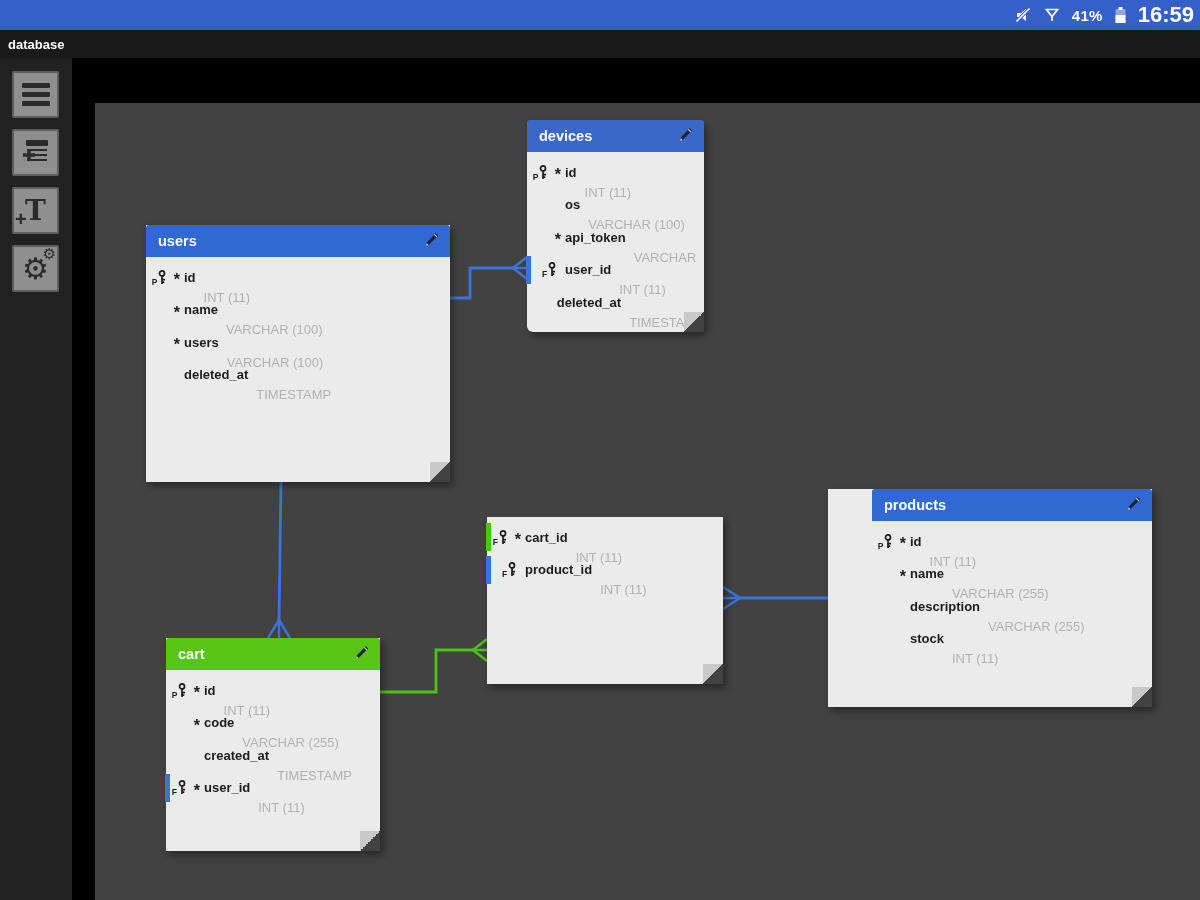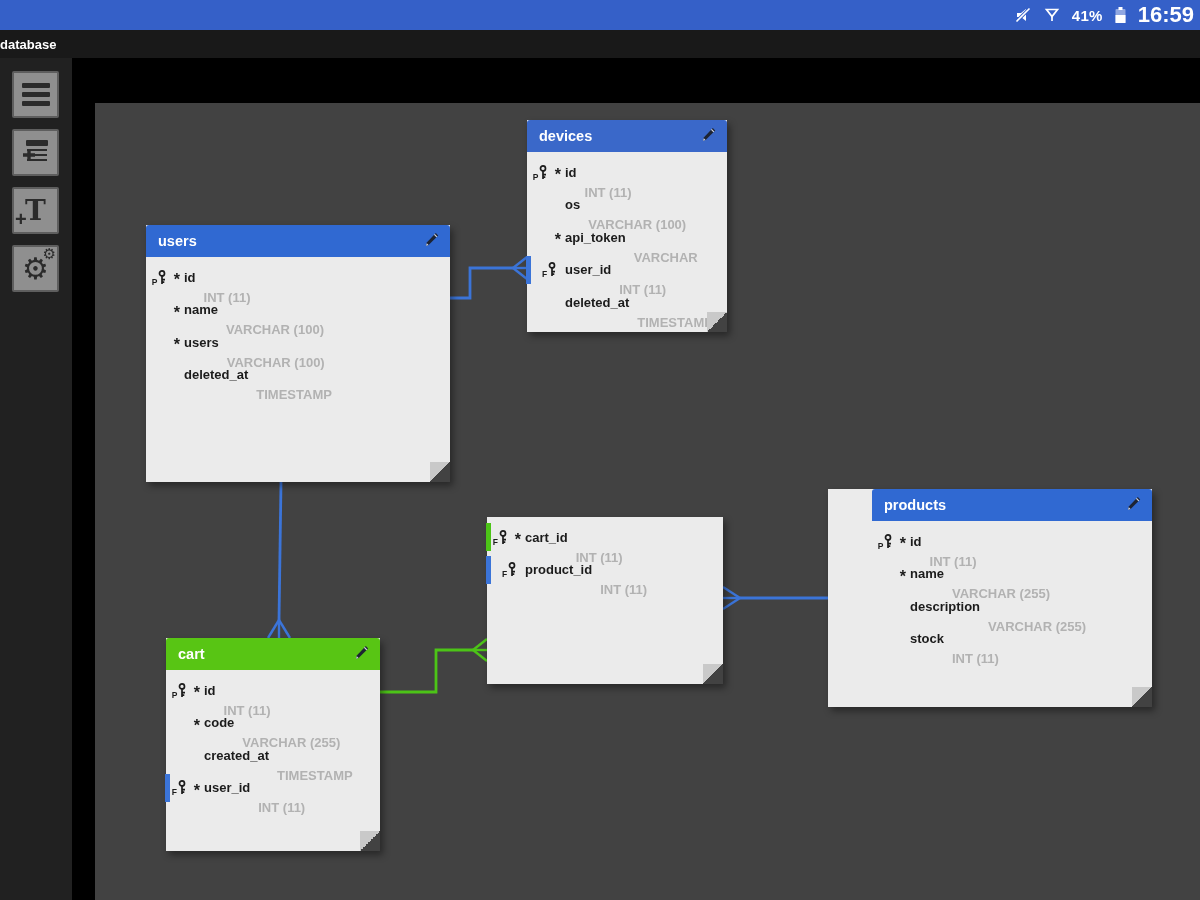--- a/index.html
+++ b/index.html
@@ -13,21 +13,21 @@
     position:absolute; left:0; top:0; width:1200px; height:30px;
     background:#3560c8; display:flex; align-items:center; justify-content:flex-end;
     gap:12px; padding-right:6px; color:#fff;
   }
   .statusbar .pct { font-size:15px; font-weight:bold; letter-spacing:.3px; }
   .statusbar .time { font-size:22px; font-weight:bold; }
   .sicon { display:flex; align-items:center; }
   
   .titlebar {
     position:absolute; left:0; top:30px; width:1200px; height:28px;
-    background:#191919; display:flex; align-items:center; padding-left:0;
+    background:#191919; display:flex; align-items:center; padding-left:8px;
   }
   .titlebar span { color:#fff; font-size:13px; font-weight:bold; }
   
   .sidecol { position:absolute; left:0; top:58px; width:72px; height:842px; background:#212121; }
   .sbtn {
     position:absolute; left:12px; width:47px; height:47px;
     background:#8f8f8f; border:2px solid #5e5e5e; border-radius:2px;
     display:flex; align-items:center; justify-content:center; cursor:pointer;
   }
   .hamb { display:flex; flex-direction:column; gap:4px; }
@@ -43,21 +43,21 @@
   .entity { position:absolute; background:#ebebeb; box-shadow:3px 4px 7px rgba(0,0,0,.40); }
   .ehead {
     height:32px; display:flex; align-items:center; padding:0 9px 0 12px;
     border-radius:3px 3px 0 0; color:#fff; font-size:14.5px; font-weight:bold;
   }
   .ehead .sp { flex:1; }
   .erows { padding-top:4px; }
   .erow { position:relative; height:32.5px; display:flex; align-items:center; font-size:13px; }
   .gutter { width:38px; display:flex; justify-content:flex-end; align-items:center; gap:3px; padding-right:4px; }
   .fname { color:#1b1b1b; font-weight:bold; margin-right:8px; white-space:nowrap; }
-  .ftype { color:#b2b2b2; font-weight:bold; white-space:nowrap;margin-top:40px; }
+  .ftype { color:#b2b2b2; font-weight:normal; white-space:nowrap;margin-top:40px; }
   .star { font-weight:bold; font-size:16px; color:#1b1b1b; position:relative; top:3px; line-height:0; }
   .keywrap { position:relative; width:15px; height:15px; }
   .keywrap .kletter { position:absolute; left:-4px; bottom:-2px; font-size:8.5px; font-weight:bold; color:#1b1b1b; }
   .bar { position:absolute; left:-1px; top:2px; width:5px; height:28px; }
   .fold {
     position:absolute; right:0; bottom:0; width:20px; height:20px;
     background:linear-gradient(to bottom right, #c9c9c9 0 50%, #424242 50% 100%);
   }
 </style>
 </head>
@@ -144,21 +144,21 @@
       </g>
       <g>
         <polyline points="828,598 740,598" fill="none" stroke="#3b74d8" stroke-width="2.8"></polyline>
         <line x1="740" y1="598" x2="723" y2="587" stroke="#3b74d8" stroke-width="2.4"></line>
         <line x1="740" y1="598" x2="723" y2="598" stroke="#3b74d8" stroke-width="2.4"></line>
         <line x1="740" y1="598" x2="723" y2="609" stroke="#3b74d8" stroke-width="2.4"></line>
       </g>
     </svg>
 
   <div id="entities">
-      <div class="entity" style="left: 527px; top: 120px; width: 200px; height: 212px;">
+      <div class="entity" style="left: 527px; top: 120px; width: 177px; height: 212px; border-radius: 6px;">
         <div class="ehead" style="background:#3a68c9">
           <span>devices</span>
           <span class="sp"></span>
           <span><svg width="19" height="19" viewBox="0 0 19 19">
               <path d="M4 15.8 L6.6 15 L16.2 5.4 L13.8 3 L4.8 12.6 Z" fill="#1d2433"></path>
               <path d="M4 15.8 l0.8-2.6 1.8 1.8 z" fill="#d6dbe8"></path>
               <line x1="12.4" y1="4.4" x2="14.8" y2="6.8" stroke="#d6dbe8" stroke-width="1.2"></line>
             </svg></span>
         </div>
         <div class="erows">

